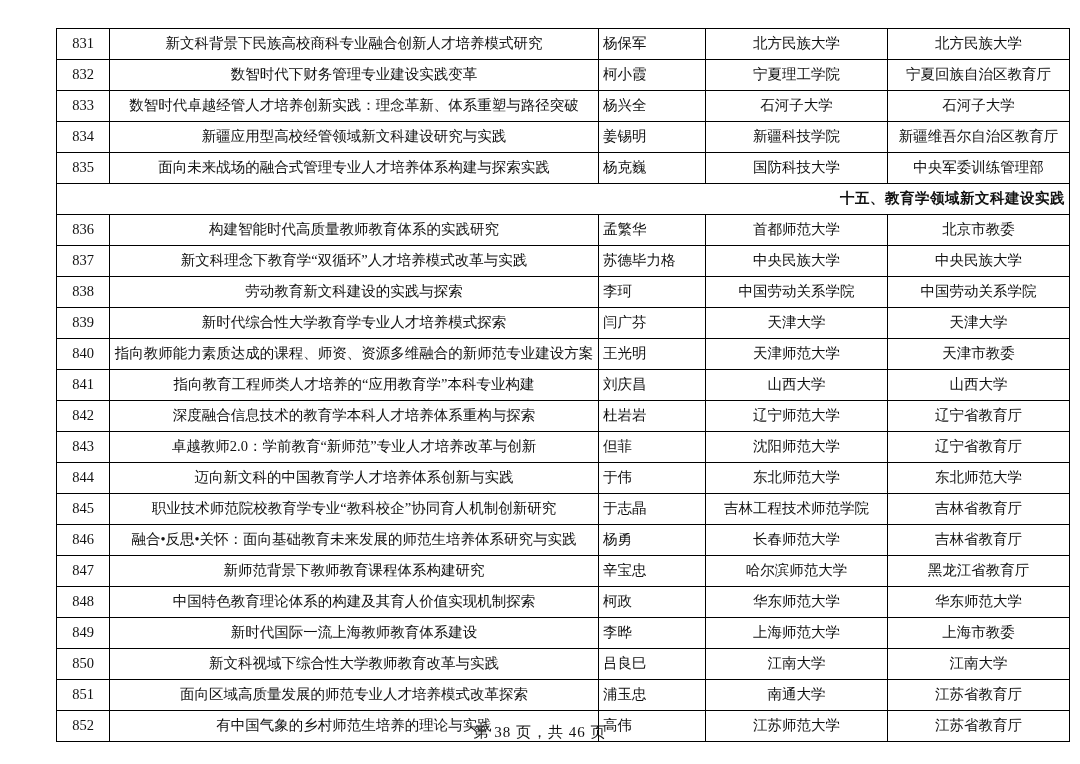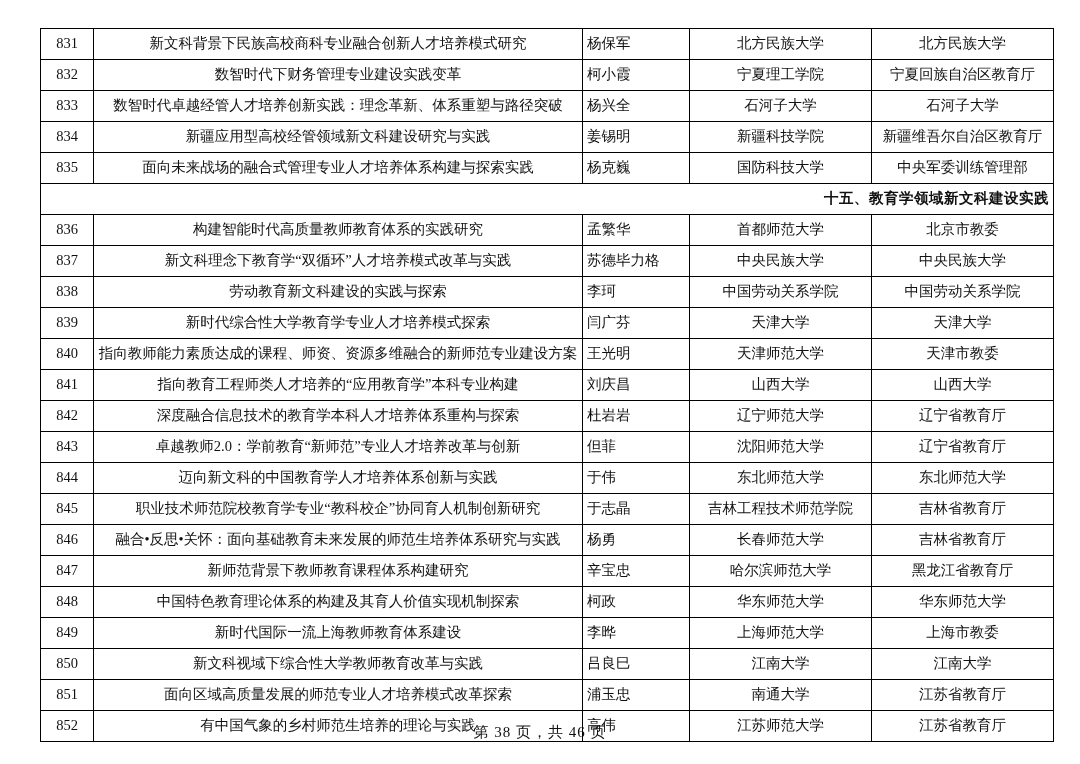--- a/index.html
+++ b/index.html
@@ -12,21 +12,21 @@
     height: 764px;
     font-family: "Liberation Serif", "DejaVu Serif", serif;
     color: #111111;
     overflow: hidden;
   }
   .page {
     position: relative;
     width: 1080px;
     height: 764px;
     box-sizing: border-box;
-    padding: 28px 56px 0 40px;
+    padding: 28px 56px 0 56px;
   }
   table.doc-table {
     width: 968px;
     border-collapse: collapse;
     table-layout: fixed;
   }
   table.doc-table td {
     border: 1px solid #000000;
     height: 28px;
     padding: 1px 4px;

